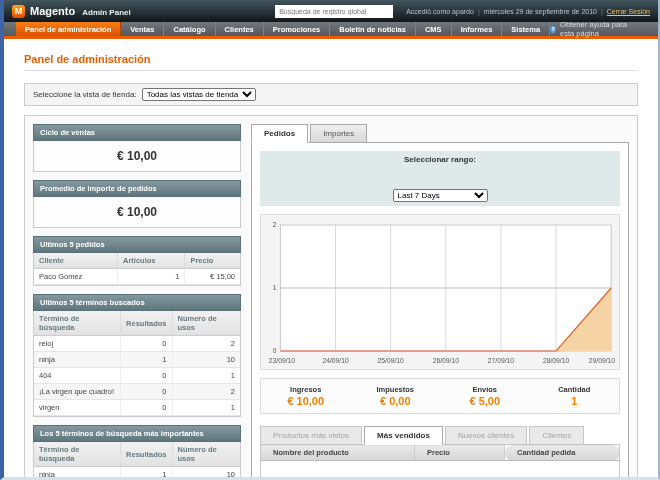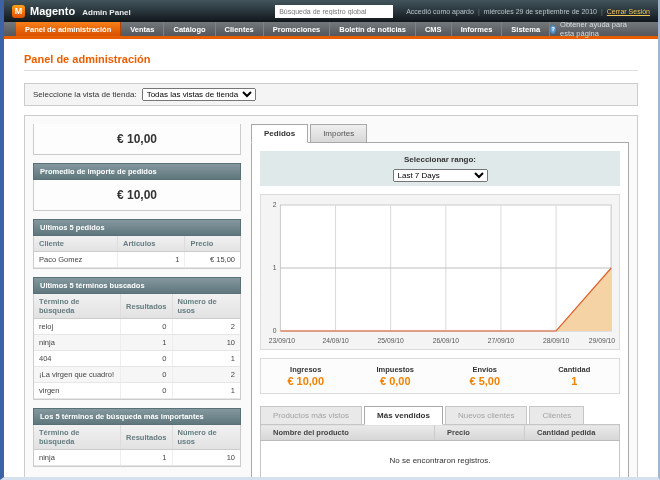--- a/index.html
+++ b/index.html
@@ -62,37 +62,37 @@
   .main { flex:1; min-width:0; }
   .tabs { display:flex; gap:2px; position:relative; z-index:2; margin-bottom:-1px; }
   .tab { font-size:8px; padding:4px 12px; border:1px solid #a8a8a8; background:linear-gradient(#efefef,#d8d8d8);
          color:#555; cursor:pointer; }
   .tab.active { background:#fff; font-weight:bold; color:#333; border-bottom:1px solid #fff; }
   .tab.disabled { color:#a3a3a3; background:#e9e9e9; border-color:#c6c6c6; }
   .main-box { border:1px solid #a8a8a8; background:#fff; padding:8px; position:relative; z-index:1; }
 
   .range-bar { background:#dfe9ea; padding:4px 6px; display:flex; justify-content:flex-end; align-items:center;
                gap:5px; font-size:8px; font-weight:bold; color:#333;flex-direction:column; }
-  .range-bar select { width:95px; }
+  .range-bar select { width:95px;margin-top:20px; }
 
   .chart-wrap { margin-top:8px; border:1px solid #ddd; background:#f4f4f4; padding:2px; }
   .chart-wrap svg { display:block; width:100%; }
   svg text { font-family:"Liberation Sans", sans-serif; }
 
   .stats-row { margin-top:8px; border:1px solid #ddd; background:#fcfcfc; display:flex; text-align:center; padding:6px 0; }
   .stat { flex:1; }
   .stat-label { font-size:7.5px; font-weight:bold; color:#333; }
   .stat-value { font-size:11px; font-weight:bold; color:#f08200; margin-top:1px; }
 
   .sub-tabs { display:flex; gap:2px; margin-top:12px; position:relative; z-index:2; margin-bottom:-1px; }
   .grid-table { width:100%; border-collapse:collapse; font-size:7.5px; border:1px solid #c6c6c6; background:#fff; }
   .grid-table th { background:linear-gradient(#eaeaea,#d6d6d6); padding:3px 12px; text-align:left; color:#444;
                    border-bottom:1px solid #bbb; border-right:1px solid #ccc; font-weight:bold; }
   .grid-table th:last-child { border-right:none; }
-  .col-price { width:90px; } .col-qty { width:95px; }
+  .col-price { width:90px; } .col-qty { width:115px;border-radius:8px; }
   .empty-cell { text-align:center; padding:15px 0 22px; font-size:8px; color:#333; background:#fff; }
 </style>
 </head>
 <body>
 
 <div class="page">
 
   <div class="hdr">
     <div class="logo-badge">M</div>
     <span class="brand">Magento</span>
@@ -132,20 +132,21 @@
       <select>
         <option>Todas las vistas de tienda</option>
       </select>
     </div>
 
     <div class="dash">
 
       <div class="side">
 
         <div class="panel">
+          <div class="panel-hd">Ciclo de ventas</div>
           <div class="panel-bd">
               <div class="panel-value">€ 10,00</div>
             </div>
         </div>
 
         <div class="panel">
           <div class="panel-hd">Promedio de importe de pedidos</div>
           <div class="panel-bd">
               <div class="panel-value">€ 10,00</div>
             </div>

